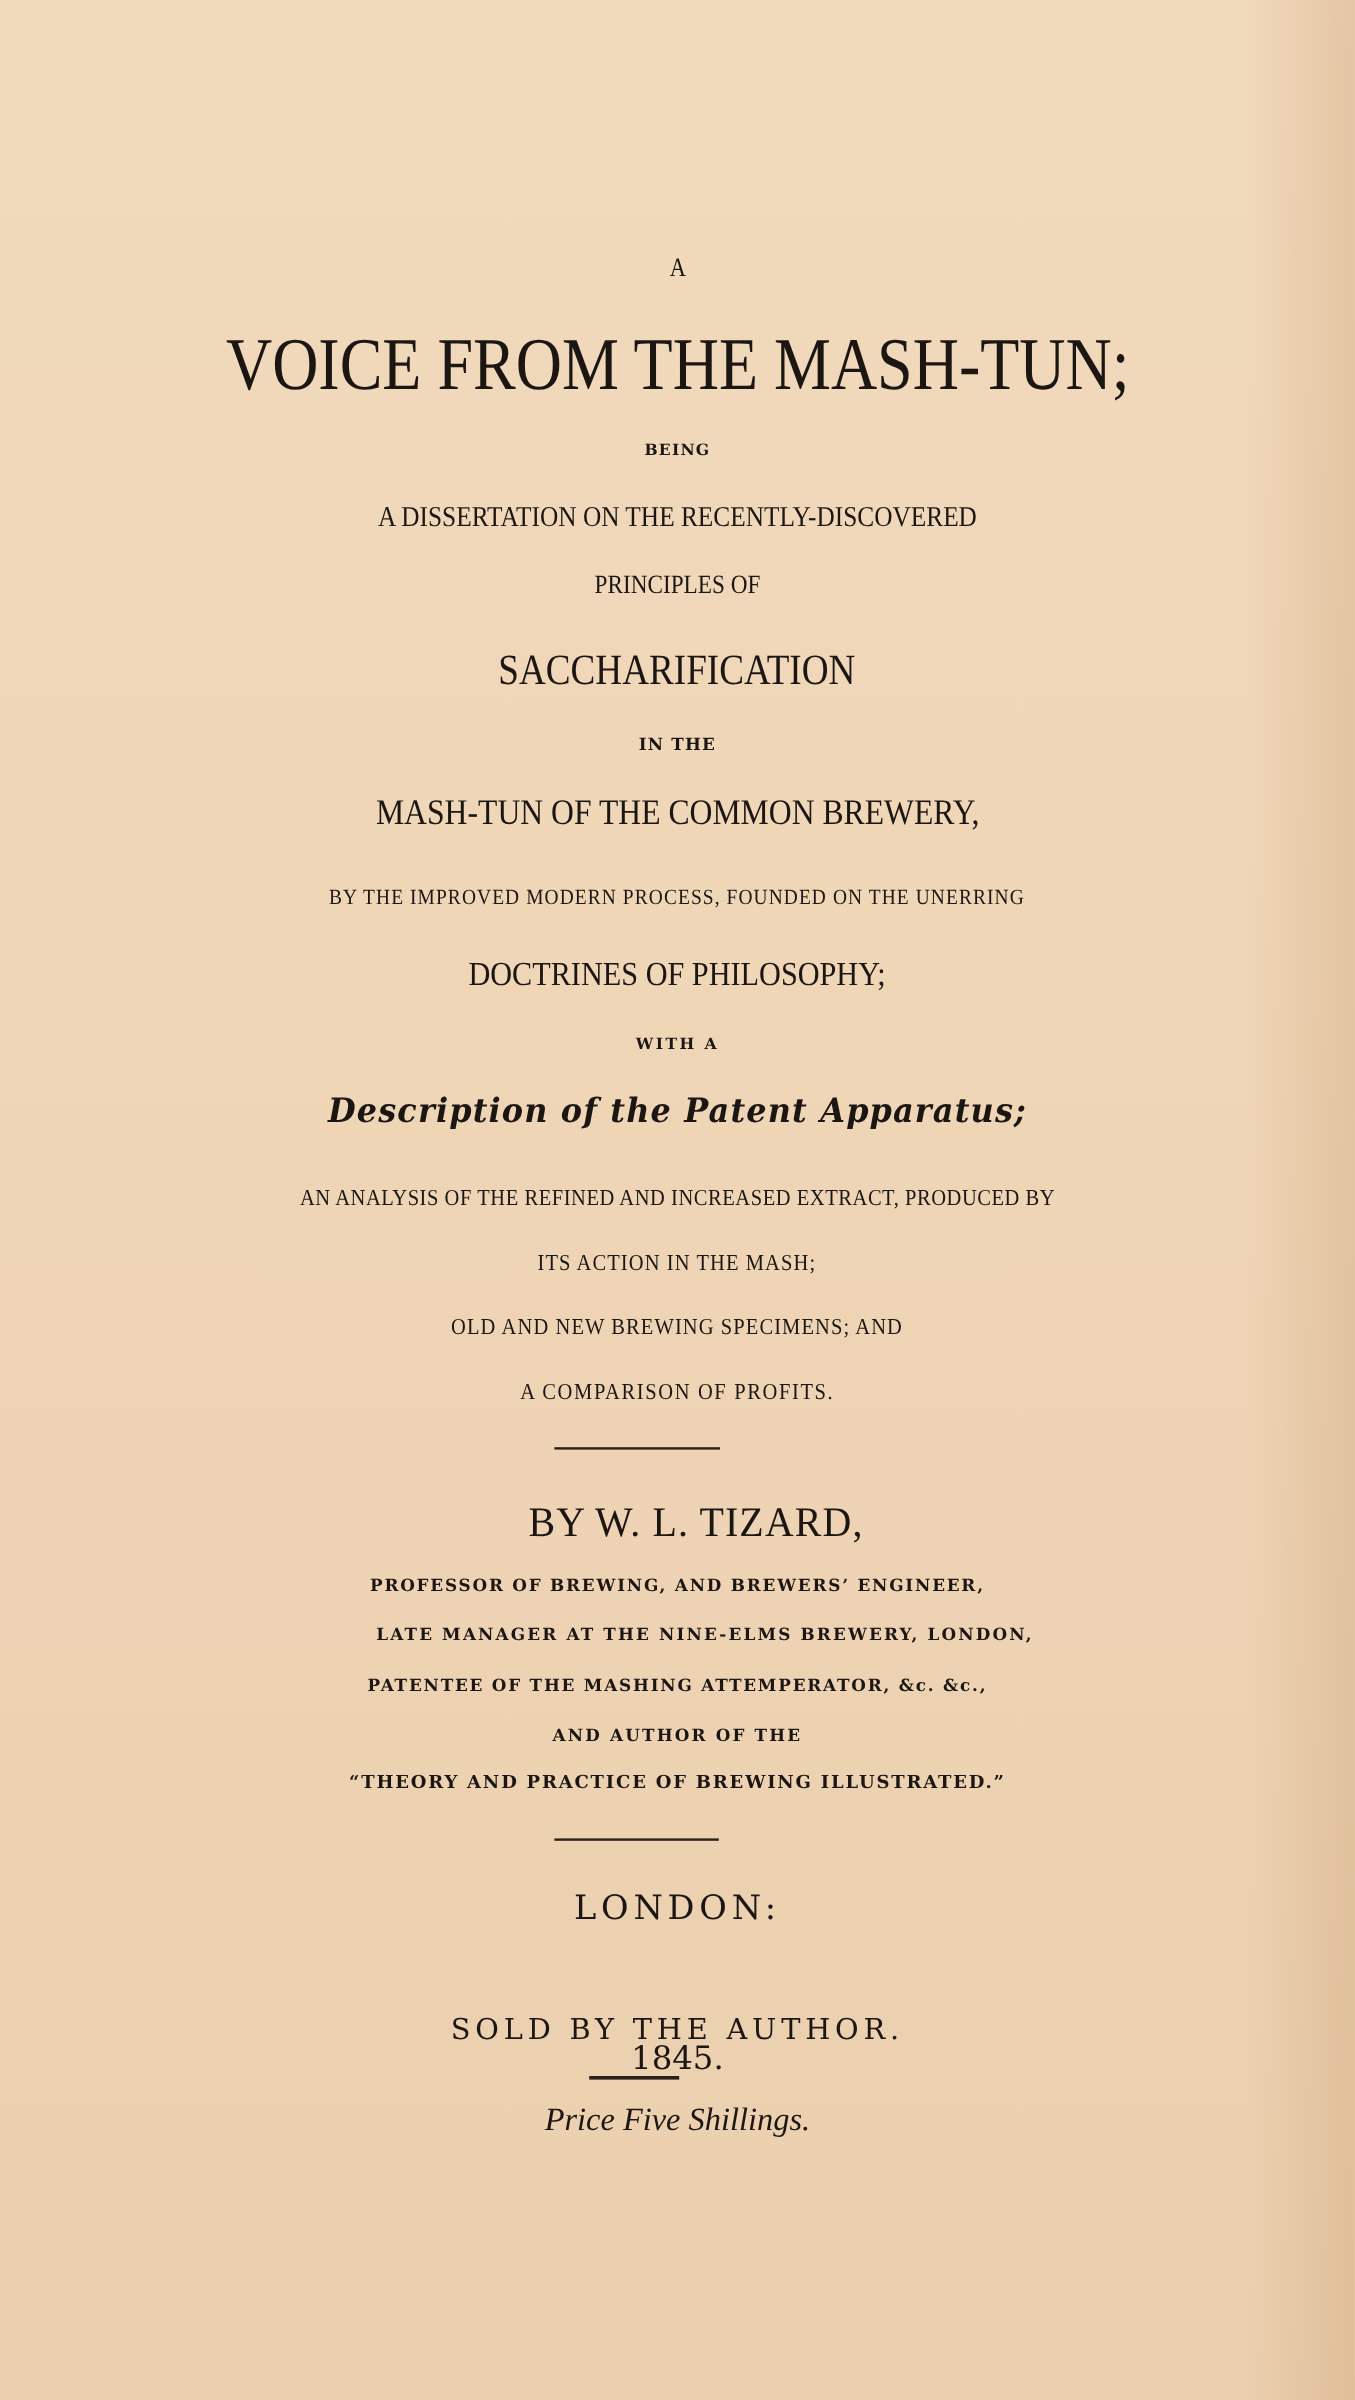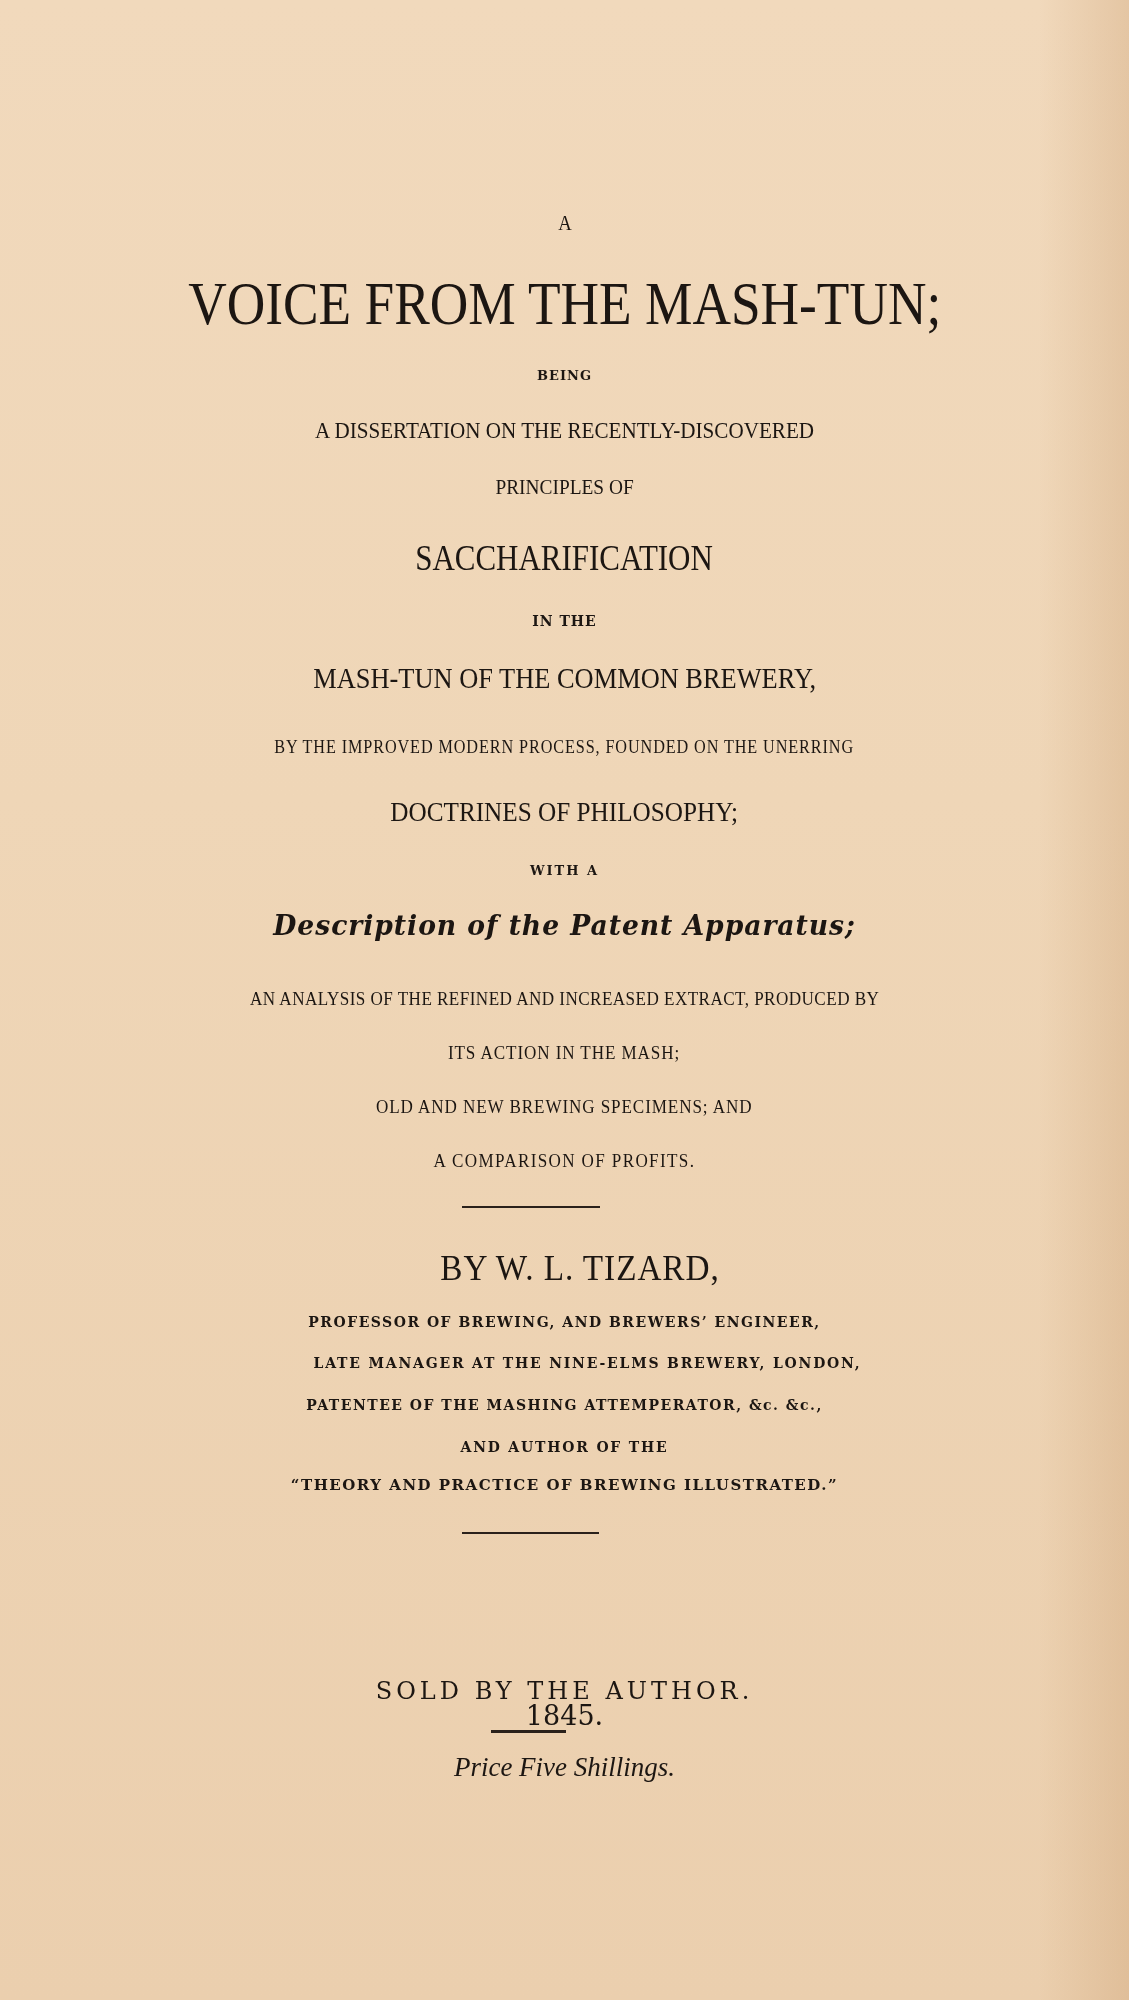--- a/index.html
+++ b/index.html
@@ -146,20 +146,23 @@
   <div class="line" style="top:1440px;font-size:14px;">
     <span class="small-caps-tiny" style="letter-spacing:1.8px;">AND AUTHOR OF THE</span>
   </div>
 
   <div class="line" style="top:1478px;font-size:15px;">
     <span class="small-caps-tiny" style="letter-spacing:1.5px;">“THEORY AND PRACTICE OF BREWING ILLUSTRATED.”</span>
   </div>
 
   <div class="rule" style="top:1532px;left:462px;width:137px;"></div>
 
+  <div class="line" style="top:1576px;font-size:28px;">
+    <span style="letter-spacing:4px;">LONDON:</span>
+  </div>
 
   <div class="line" style="top:1679px;font-size:24px;text-align:center;">
     <span style="letter-spacing:4px;">SOLD BY THE AUTHOR.</span>
   </div>
 
   <div class="line" style="top:1680px;font-size:27px;margin-top:22px;">
     <span>1845.</span>
   </div>
 
   <div class="rule" style="top:1730px;left:491px;width:75px;border-top-width:3px;"></div>

